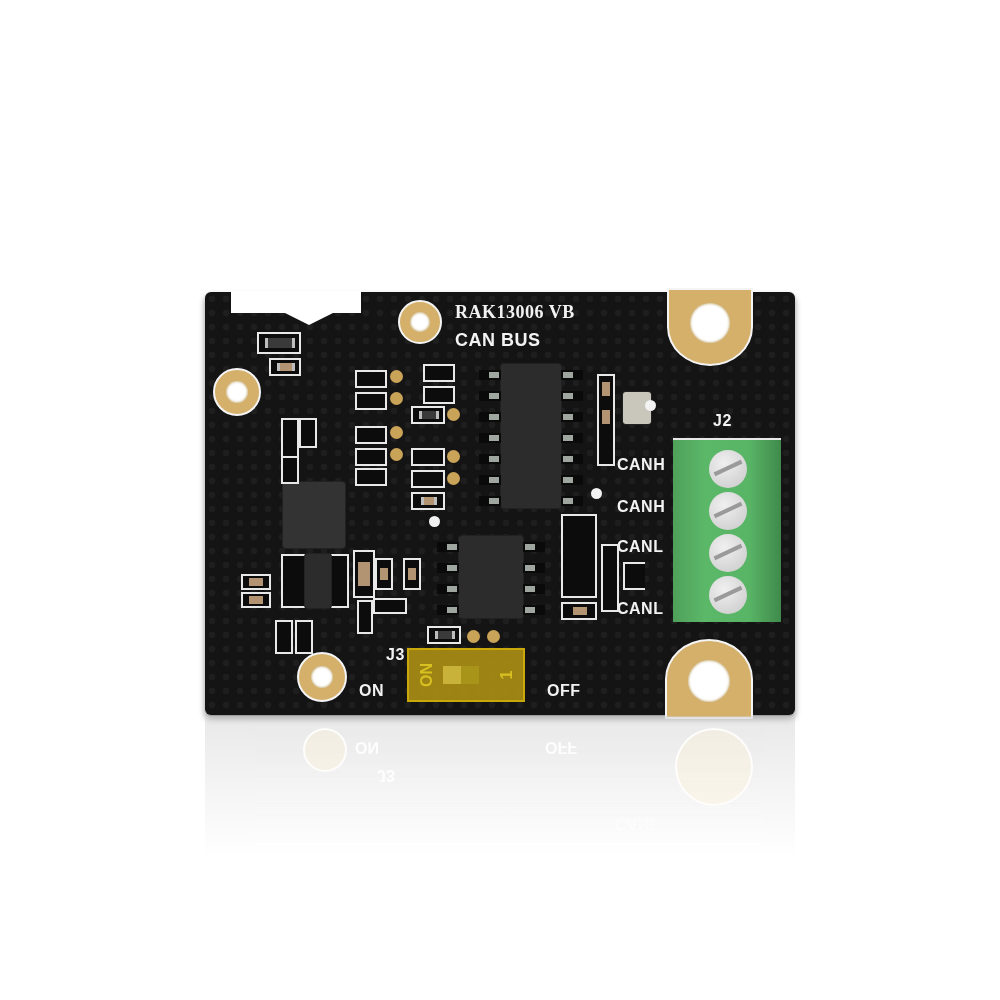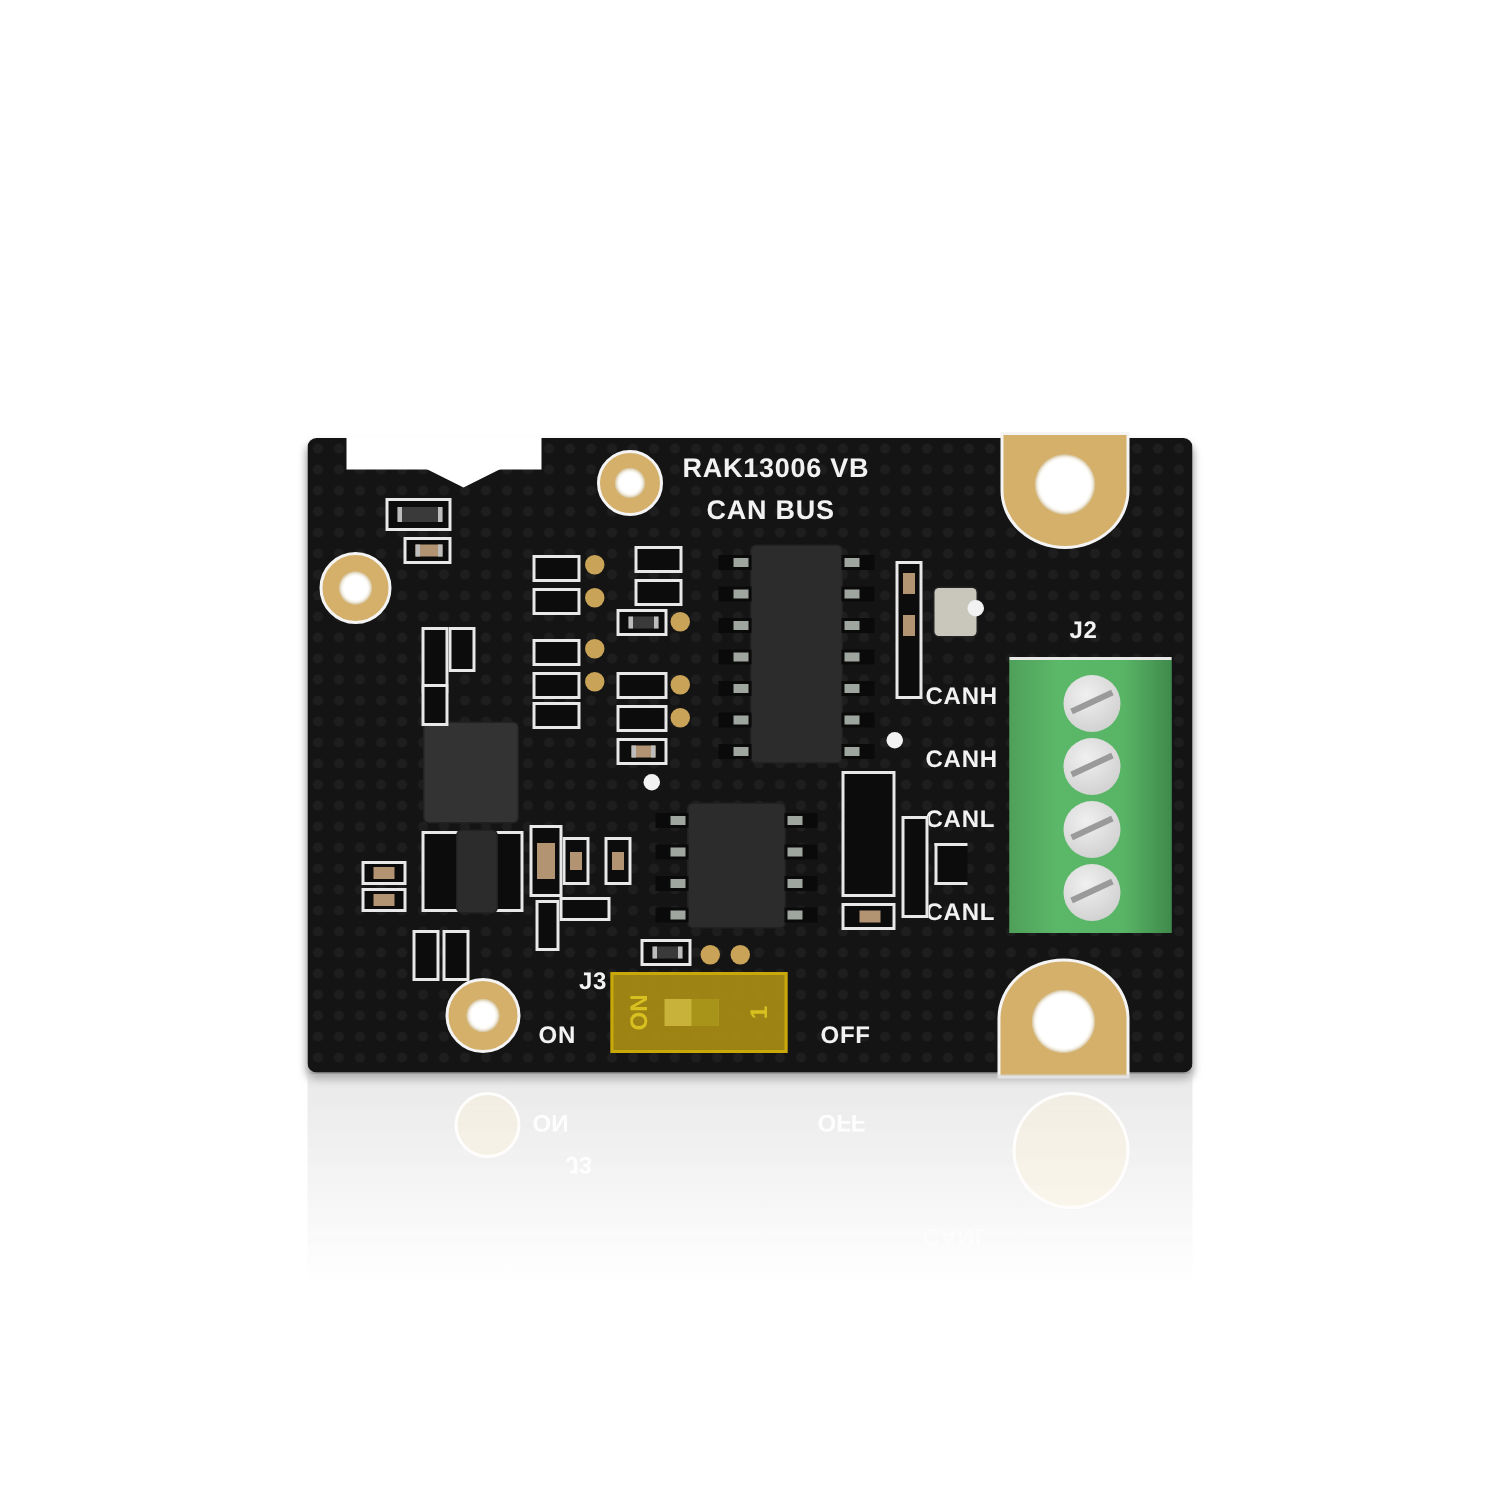--- a/index.html
+++ b/index.html
@@ -52,22 +52,22 @@
     <div class="hole" style="left:462px;top:-4px;width:86px;height:78px;border-radius:0 0 50% 50%/0 0 50% 50%;">
         <div class="in" style="width:40px;height:40px;top:45%;"></div>
       </div>
     <div class="hole" style="left:92px;top:360px;width:50px;height:50px;">
         <div class="in" style="width:22px;height:22px;"></div>
       </div>
     <div class="hole" style="left:460px;top:347px;width:88px;height:80px;border-radius:50% 50% 0 0/50% 50% 0 0;">
         <div class="in" style="width:42px;height:42px;top:52%;"></div>
       </div>
 
-    <div class="silk" style="left:250px;top:10px;font-size:18px;">RAK13006 VB</div>
-    <div class="silk" style="left:266px;top:38px;font-size:18px;">CAN BUS</div>
+    <div class="silk" style="left:250px;top:10px;font-size:18px;font-family:Liberation Serif, serif;">RAK13006 VB</div>
+    <div class="silk" style="left:250px;top:38px;font-size:18px;">CAN BUS</div>
     <div class="silk" style="left:508px;top:120px;">J2</div>
     <div class="silk" style="left:412px;top:164px;">CANH</div>
     <div class="silk" style="left:412px;top:206px;">CANH</div>
     <div class="silk" style="left:412px;top:246px;">CANL</div>
     <div class="silk" style="left:412px;top:308px;">CANL</div>
     <div class="silk" style="left:181px;top:354px;">J3</div>
     <div class="silk" style="left:154px;top:390px;">ON</div>
     <div class="silk" style="left:342px;top:390px;">OFF</div>
 
     <div class="terminal">

